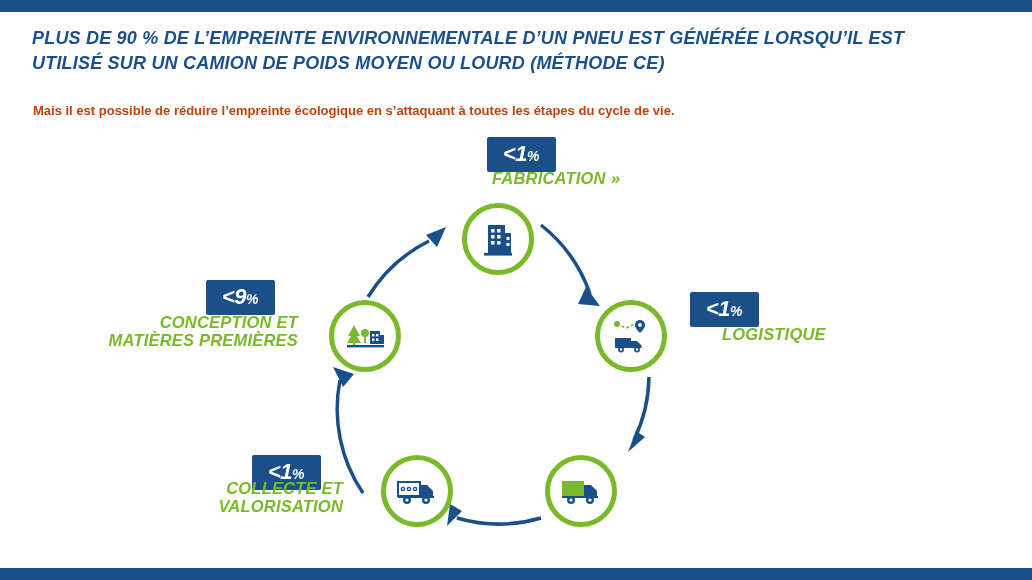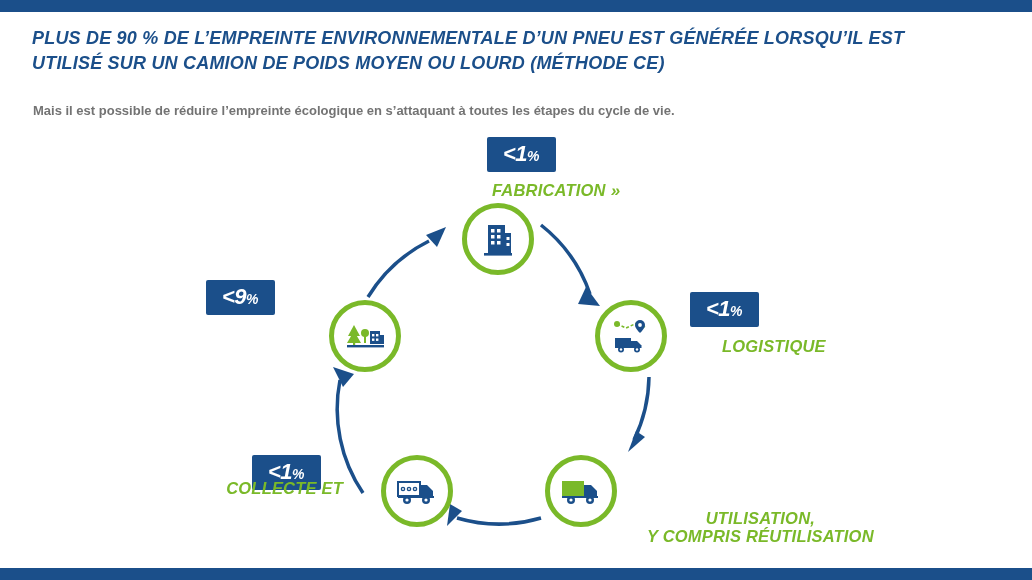--- a/index.html
+++ b/index.html
@@ -23,21 +23,21 @@
     color:#1b4f8a;
     font-weight:bold;
     font-style:italic;
     font-size:18px;
     line-height:25px;
     letter-spacing:0.2px;
     text-transform:uppercase;
   }
   .subhead{
     position:absolute;left:33px;top:103px;width:900px;
-    color:#737373;
+    color:#c2410c;
     font-weight:bold;
     font-size:13px;
     line-height:16px;
   }
 
   
   .diagram{
     position:absolute;left:0;top:125px;width:1032px;height:443px;
   }
   .arc-svg{position:absolute;left:0;top:0;}
@@ -78,21 +78,21 @@
     position:absolute;
     color:#7ab929;
     font-style:italic;
     font-weight:bold;
     font-size:16.5px;
     line-height:18px;
     letter-spacing:0.2px;
     white-space:nowrap;
     text-transform:uppercase;
   }
-  .caption.right{text-align:center;margin-top:12px;}
+  .caption.right{text-align:right;}
   .caption.left{text-align:right;}
 
   
   #badge-fabrication{left:487px;top:12px;}
   #caption-fabrication{left:492px;top:44px;}
   .chev{color:#7ab929;font-size:17px;letter-spacing:-3px;margin-left:5px;}
 
   #badge-logistique{left:690px;top:167px;}
   #caption-logistique{left:722px;top:200px;}
 
@@ -181,43 +181,40 @@
           <path d="M21,25 h6 l4.5,4.5 V32 H21 z"></path>
         </g>
         <circle cx="11" cy="33.5" r="3" fill="#1b4f8a"></circle>
         <circle cx="27" cy="33.5" r="3" fill="#1b4f8a"></circle>
         <circle cx="11" cy="33.5" r="1.2" fill="#ffffff"></circle>
         <circle cx="27" cy="33.5" r="1.2" fill="#ffffff"></circle>
       </svg>
     </span>
   </div>
 
-  <div class="caption right" id="caption-utilisation">
-    <div>UTILISATION,</div>
-    <div>Y COMPRIS RÉUTILISATION</div>
-  </div>
   <div class="node" id="node-utilisation">
     <span>
       <svg width="44" height="34" viewBox="0 0 44 34">
         <rect x="3" y="7" width="22" height="15" fill="#7ab929"></rect>
         <path d="M25,11 h7 l6,6 V22 H25 z" fill="#1b4f8a"></path>
         <rect x="3" y="22" width="36" height="2" fill="#1b4f8a"></rect>
         <circle cx="12" cy="26" r="4" fill="#1b4f8a"></circle>
         <circle cx="31" cy="26" r="4" fill="#1b4f8a"></circle>
         <circle cx="12" cy="26" r="1.6" fill="#ffffff"></circle>
         <circle cx="31" cy="26" r="1.6" fill="#ffffff"></circle>
       </svg>
     </span>
   </div>
 
   <div class="badge" id="badge-collecte">
     <span class="num">&lt;1</span><span class="pct">%</span>
   </div>
   <div class="caption left" id="caption-collecte">
     <div>COLLECTE ET</div>
+    <div>VALORISATION</div>
   </div>
   <div class="node" id="node-collecte">
     <span>
       <svg width="44" height="34" viewBox="0 0 44 34">
         <rect x="3" y="8" width="22" height="14" fill="#ffffff" stroke="#1b4f8a" stroke-width="2"></rect>
         <g fill="#1b4f8a">
           <circle cx="8" cy="15" r="2.3"></circle>
           <circle cx="14" cy="15" r="2.3"></circle>
           <circle cx="20" cy="15" r="2.3"></circle>
         </g>
@@ -231,20 +228,24 @@
         <circle cx="12" cy="26" r="4" fill="#1b4f8a"></circle>
         <circle cx="31" cy="26" r="4" fill="#1b4f8a"></circle>
         <circle cx="12" cy="26" r="1.6" fill="#ffffff"></circle>
         <circle cx="31" cy="26" r="1.6" fill="#ffffff"></circle>
       </svg>
     </span>
   </div>
 
   <div class="badge" id="badge-conception">
     <span class="num">&lt;9</span><span class="pct">%</span>
+  </div>
+  <div class="caption left" id="caption-conception">
+    <div>CONCEPTION ET</div>
+    <div>MATIÈRES PREMIÈRES</div>
   </div>
   <div class="node" id="node-conception">
     <span>
       <svg width="44" height="34" viewBox="0 0 44 34">
         <g fill="#7ab929">
           <path d="M11,6 l6,11 h-12 z"></path>
           <path d="M11,12 l7,12 h-14 z"></path>
           <rect x="10" y="22" width="2.2" height="5"></rect>
           <circle cx="22" cy="14" r="4"></circle>
           <rect x="21" y="17" width="2" height="7"></rect>

